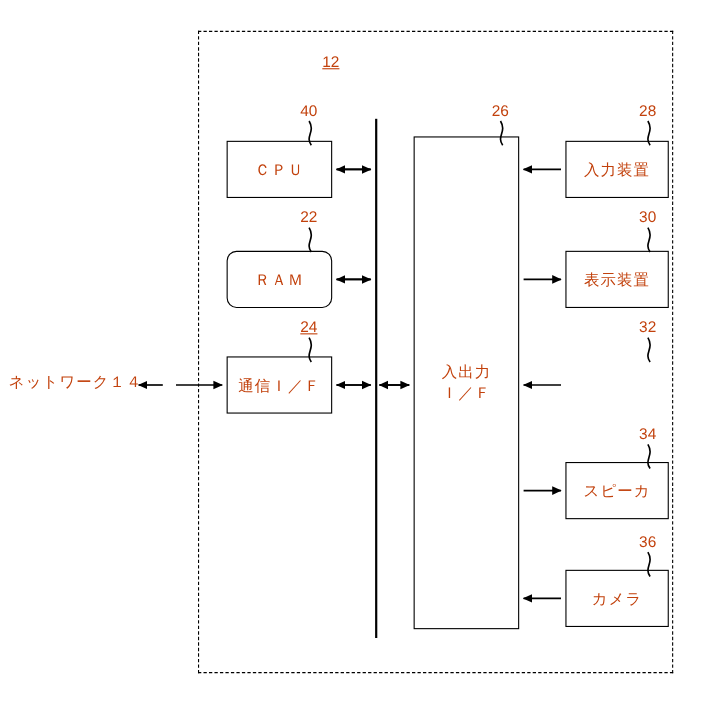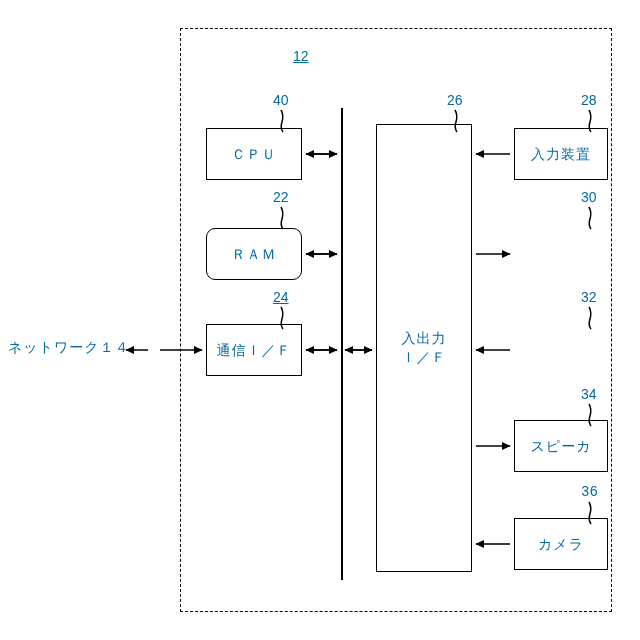--- a/index.html
+++ b/index.html
@@ -6,21 +6,21 @@
     margin: 0;
     padding: 0;
     background: #ffffff;
   }
   #canvas {
     position: relative;
     width: 640px;
     height: 640px;
     background: #ffffff;
     font-family: "Liberation Sans", sans-serif;
-    color: #0369a1;
+    color: #c2410c;
     overflow: hidden;
   }
   .box {
     position: absolute;
     border: 1.5px solid #000000;
     background: #ffffff;
     box-sizing: border-box;
     display: flex;
     align-items: center;
     justify-content: center;
@@ -86,29 +86,30 @@
   <div class="box" style="left:206px; top:324px; width:96px; height:52px;">通信Ｉ／Ｆ</div>
   <div class="label" style="left:273px; top:289px;text-decoration:underline;">24</div>
 
   <div class="box" style="left:376px; top:124px; width:96px; height:448px;">入出力
 Ｉ／Ｆ</div>
   <div class="label" style="left:447px; top:92px;">26</div>
 
   <div class="box" style="left:514px; top:128px; width:94px; height:52px;">入力装置</div>
   <div class="label" style="left:581px; top:92px;">28</div>
 
+  <div class="box" style="left:514px; top:228px; width:94px; height:52px;">表示装置</div>
   <div class="label" style="left:581px; top:189px;">30</div>
 
   <div class="label" style="left:581px; top:289px;">32</div>
 
   <div class="box" style="left:514px; top:420px; width:94px; height:52px;">スピーカ</div>
   <div class="label" style="left:581px; top:386px;">34</div>
 
   <div class="box" style="left:514px; top:518px; width:94px; height:52px;">カメラ</div>
-  <div class="label" style="left:581px; top:484px;font-family:Liberation Mono, monospace;">36</div>
+  <div class="label" style="left:581px; top:484px;">36</div>
 
   <svg class="overlay" viewBox="0 0 640 640">
     <defs>
       <marker id="arrow" markerWidth="9" markerHeight="9" refX="8" refY="4.5" orient="auto" markerUnits="userSpaceOnUse">
         <path d="M0,0.6 L8.6,4.5 L0,8.4 z" fill="#000000"></path>
       </marker>
     </defs>
     <g stroke="#000000" stroke-width="1.5" fill="none">
 
       <line x1="306" y1="154" x2="337" y2="154" marker-end="url(#arrow)"></line>

